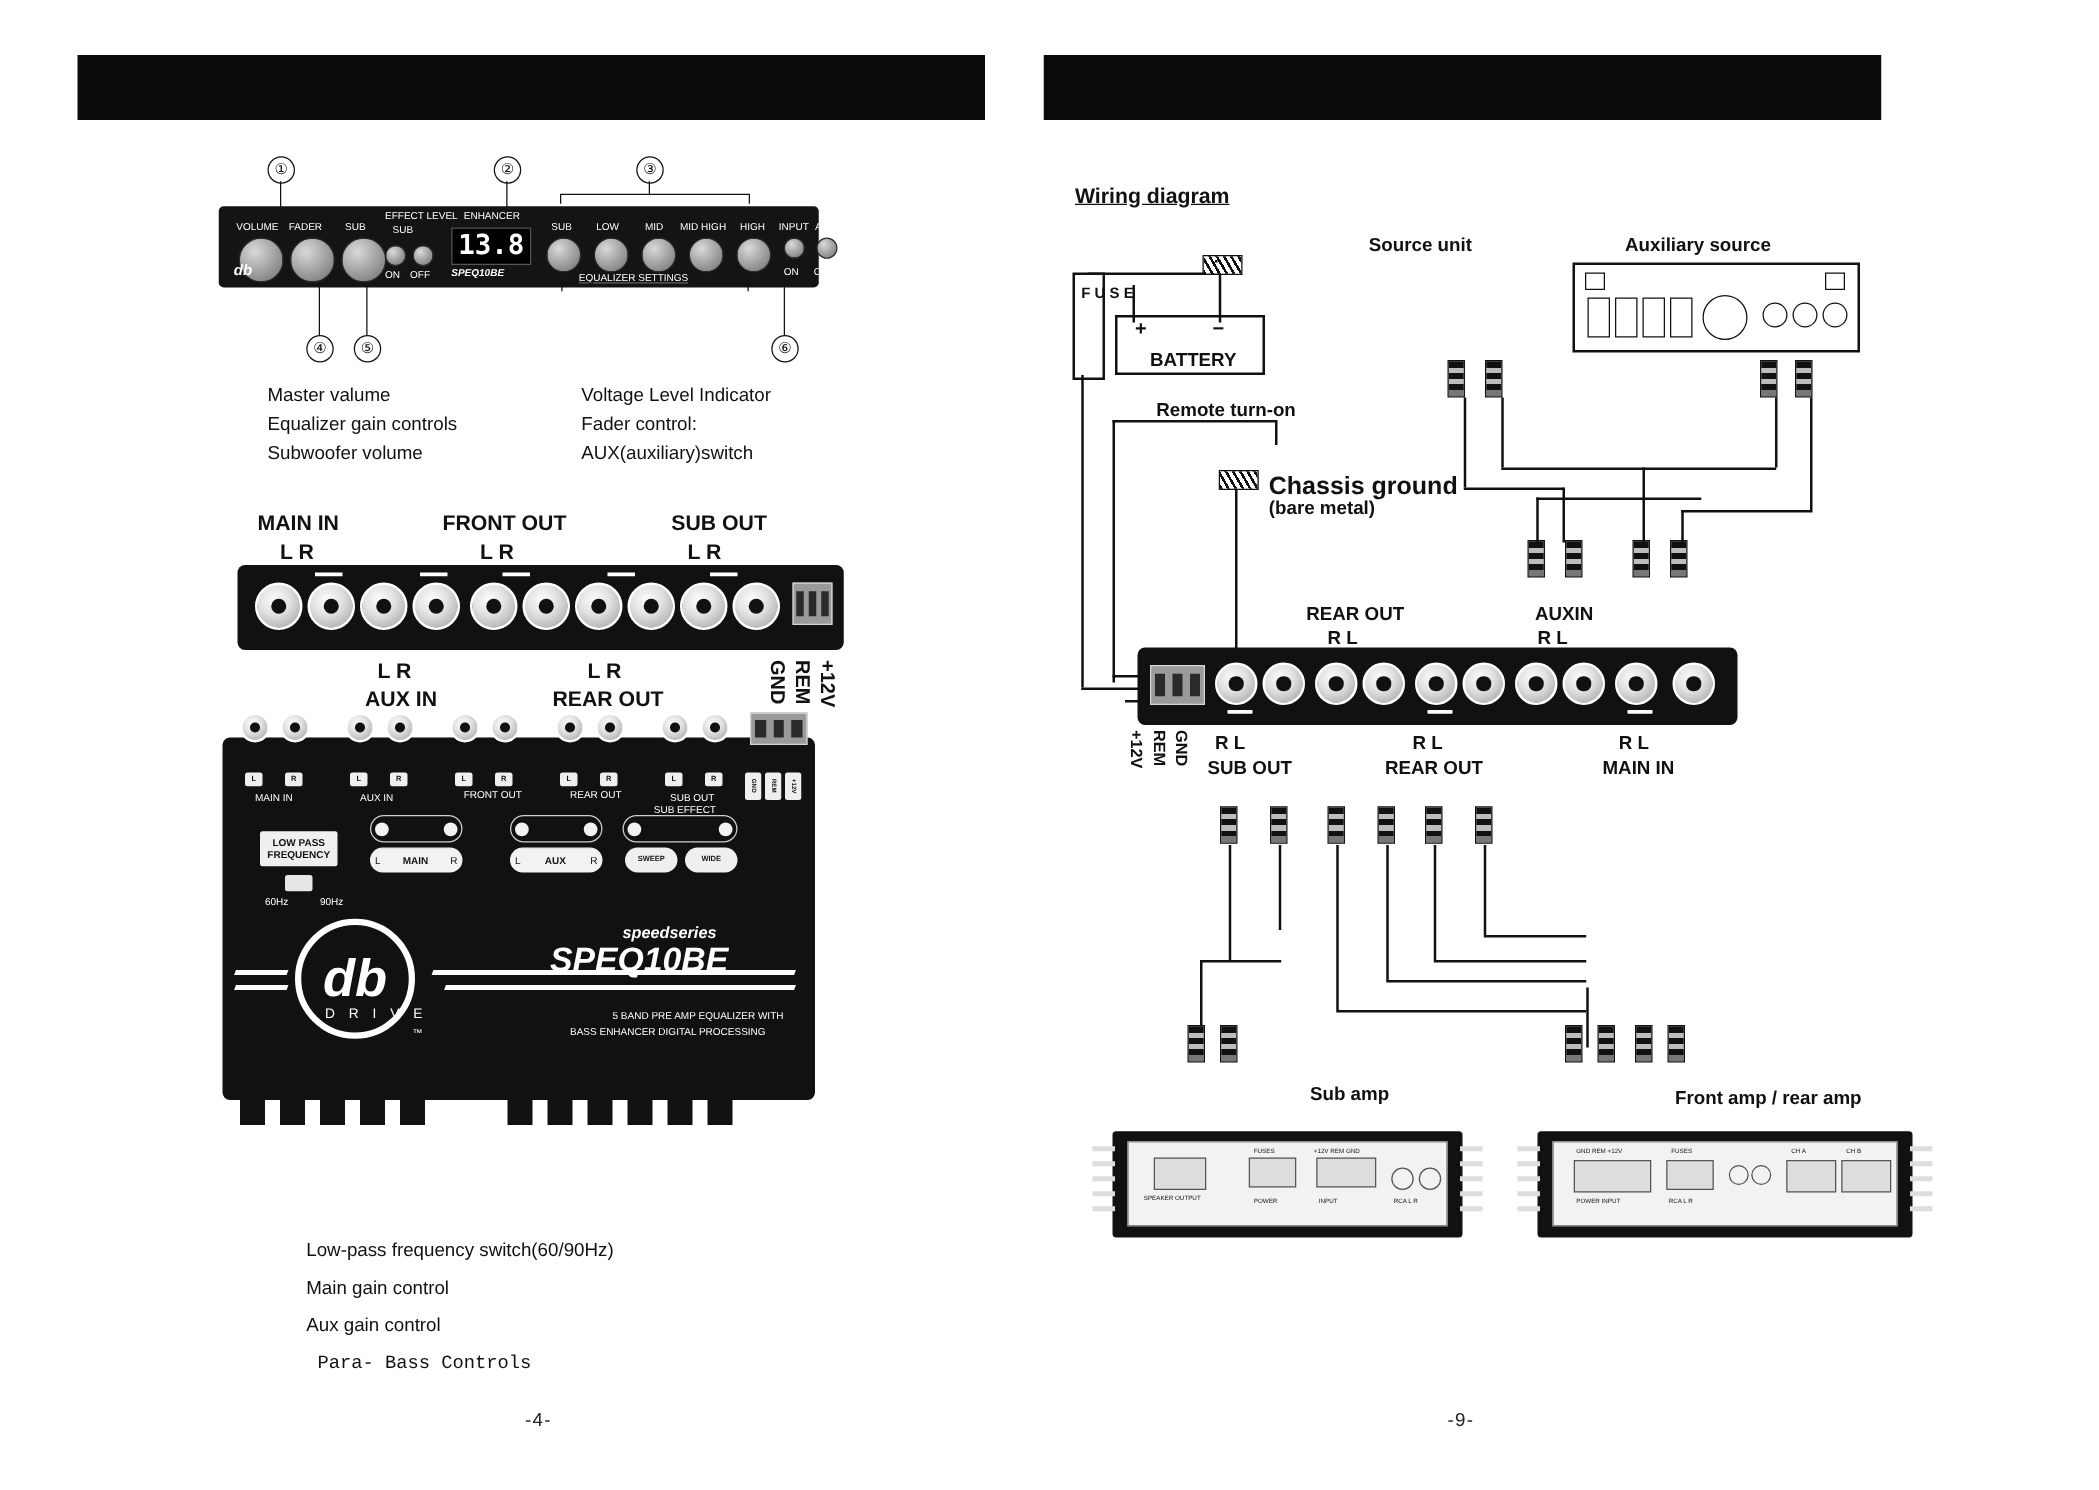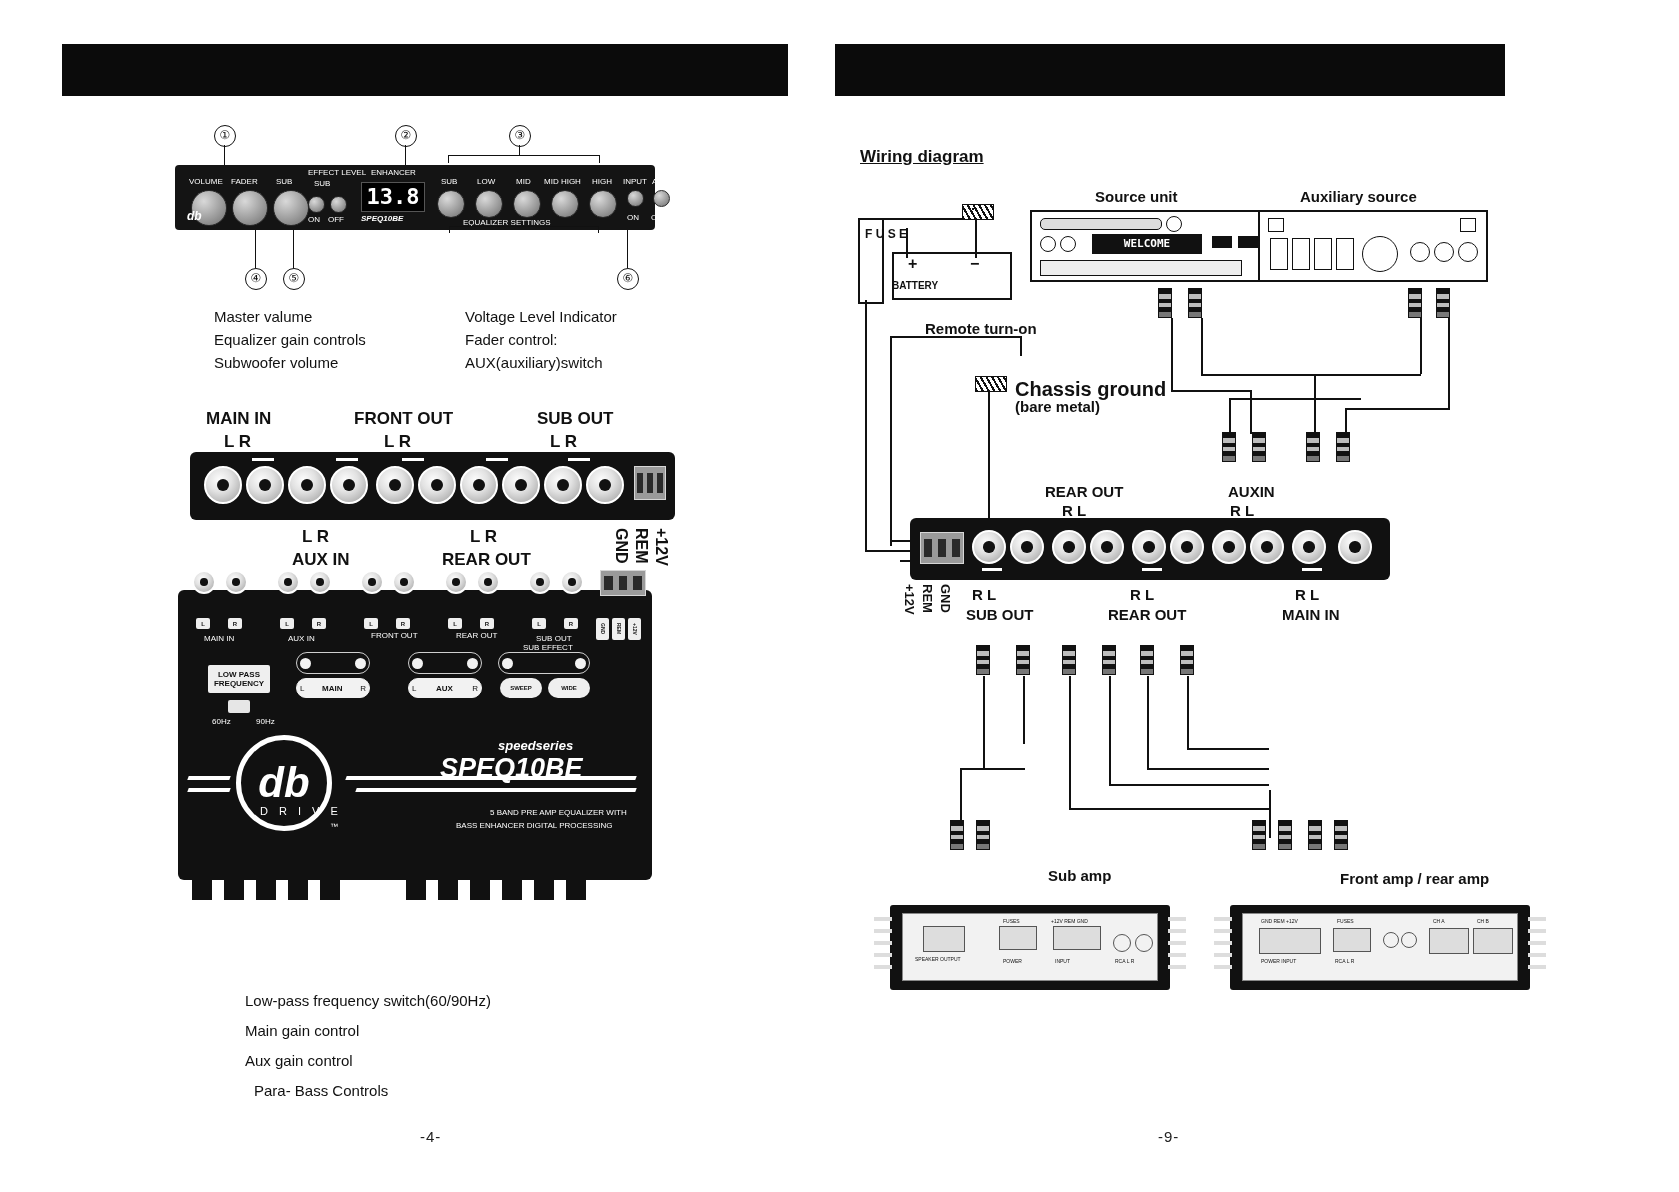--- a/index.html
+++ b/index.html
@@ -418,57 +418,45 @@
       <div style="position:absolute;left:278px;top:0;width:20px;height:22px;background:#111;"></div>
       <div style="position:absolute;left:310px;top:0;width:20px;height:22px;background:#111;"></div>
       <div style="position:absolute;left:342px;top:0;width:20px;height:22px;background:#111;"></div>
       <div style="position:absolute;left:374px;top:0;width:20px;height:22px;background:#111;"></div>
     </div>
   </div>
 
   <div class="lbl" style="left:245px; top:992px;">Low-pass frequency switch(60/90Hz)</div>
   <div class="lbl" style="left:245px; top:1022px;">Main gain control</div>
   <div class="lbl" style="left:245px; top:1052px;">Aux gain control</div>
-  <div class="lbl" style="left:254px; top:1082px;">Para- Bass Controls</div>
+  <div class="lbl" style="left:254px; top:1082px;font-family:Liberation Mono, monospace;">Para- Bass Controls</div>
 
   <div class="page-num" style="left:420px; top:1128px;">-4-</div>
 </div>
 
 <div class="page page-right">
   <div class="header-bar"></div>
 
   <div class="lbl bold u" style="left:20px; top:147px; font-size:17px;">Wiring diagram</div>
 
   <div class="box-outline" style="left:18px; top:218px; width:26px; height:86px;"></div>
   <div class="lbl bold" style="left:25px; top:228px; font-size:12px; line-height:14px; writing-mode:horizontal-tb;">
     <span style="display:block; width:10px; word-break:break-all; line-height:13px;">F U S E</span>
   </div>
 
   <div class="box-outline" style="left:52px; top:252px; width:120px; height:48px;"></div>
-  <div class="lbl bold" style="left:52px; top:280px; font-size:10px;">BATTERY</div>
+  <div class="lbl bold" style="left:80px; top:280px; font-size:15px;">BATTERY</div>
   <div class="lbl bold" style="left:68px; top:255px; font-size:16px;">+</div>
   <div class="lbl bold" style="left:130px; top:255px; font-size:16px;">−</div>
   <div class="wire v" style="left:66px; top:228px; height:30px;"></div>
   <div class="wire v" style="left:135px; top:218px; height:40px;"></div>
   <div class="wire h" style="left:30px; top:218px; width:106px;"></div>
   <div class="hatch" style="left:122px; top:204px; width:32px; height:16px;"></div>
 
   <div class="lbl bold" style="left:255px; top:188px; font-size:15px;">Source unit</div>
-  <div class="box-outline" style="left:190px; top:210px; width:350px; height:72px;">
-    <div style="position:absolute;left:8px;top:6px;width:120px;height:10px;border:1px solid #111;border-radius:5px;background:#ddd;"></div>
-    <div style="position:absolute;left:134px;top:4px;width:14px;height:14px;border:1px solid #111;border-radius:50%;"></div>
-    <div style="position:absolute;left:8px;top:24px;width:14px;height:14px;border:1px solid #111;border-radius:50%;"></div>
-    <div style="position:absolute;left:28px;top:24px;width:14px;height:14px;border:1px solid #111;border-radius:50%;"></div>
-    <div style="position:absolute;left:60px;top:22px;width:110px;height:20px;background:#111;color:#fff;font-size:11px;font-weight:bold;text-align:center;line-height:20px;font-family:'DejaVu Sans Mono', monospace;">WELCOME</div>
-    <div style="position:absolute;left:180px;top:24px;width:20px;height:12px;background:#111;"></div>
-    <div style="position:absolute;left:206px;top:24px;width:20px;height:12px;background:#111;"></div>
-    <div style="position:absolute;left:238px;top:20px;width:20px;height:20px;border:1px solid #111;border-radius:50%;"></div>
-    <div style="position:absolute;left:286px;top:18px;width:24px;height:24px;border:1px solid #111;border-radius:50%;"></div>
-    <div style="position:absolute;left:8px;top:48px;width:200px;height:14px;border:1px solid #111;background:#eee;"></div>
-  </div>
 
   <div class="lbl bold" style="left:460px; top:188px; font-size:15px;">Auxiliary source</div>
   <div class="box-outline" style="left:418px; top:210px; width:230px; height:72px;">
     <div style="position:absolute;left:8px;top:6px;width:14px;height:12px;border:1px solid #111;"></div>
     <div style="position:absolute;left:200px;top:6px;width:14px;height:12px;border:1px solid #111;"></div>
     <div style="position:absolute;left:10px;top:26px;width:16px;height:30px;border:1px solid #111;"></div>
     <div style="position:absolute;left:32px;top:26px;width:16px;height:30px;border:1px solid #111;"></div>
     <div style="position:absolute;left:54px;top:26px;width:16px;height:30px;border:1px solid #111;"></div>
     <div style="position:absolute;left:76px;top:26px;width:16px;height:30px;border:1px solid #111;"></div>
     <div style="position:absolute;left:102px;top:24px;width:34px;height:34px;border:1px solid #111;border-radius:50%;"></div>

